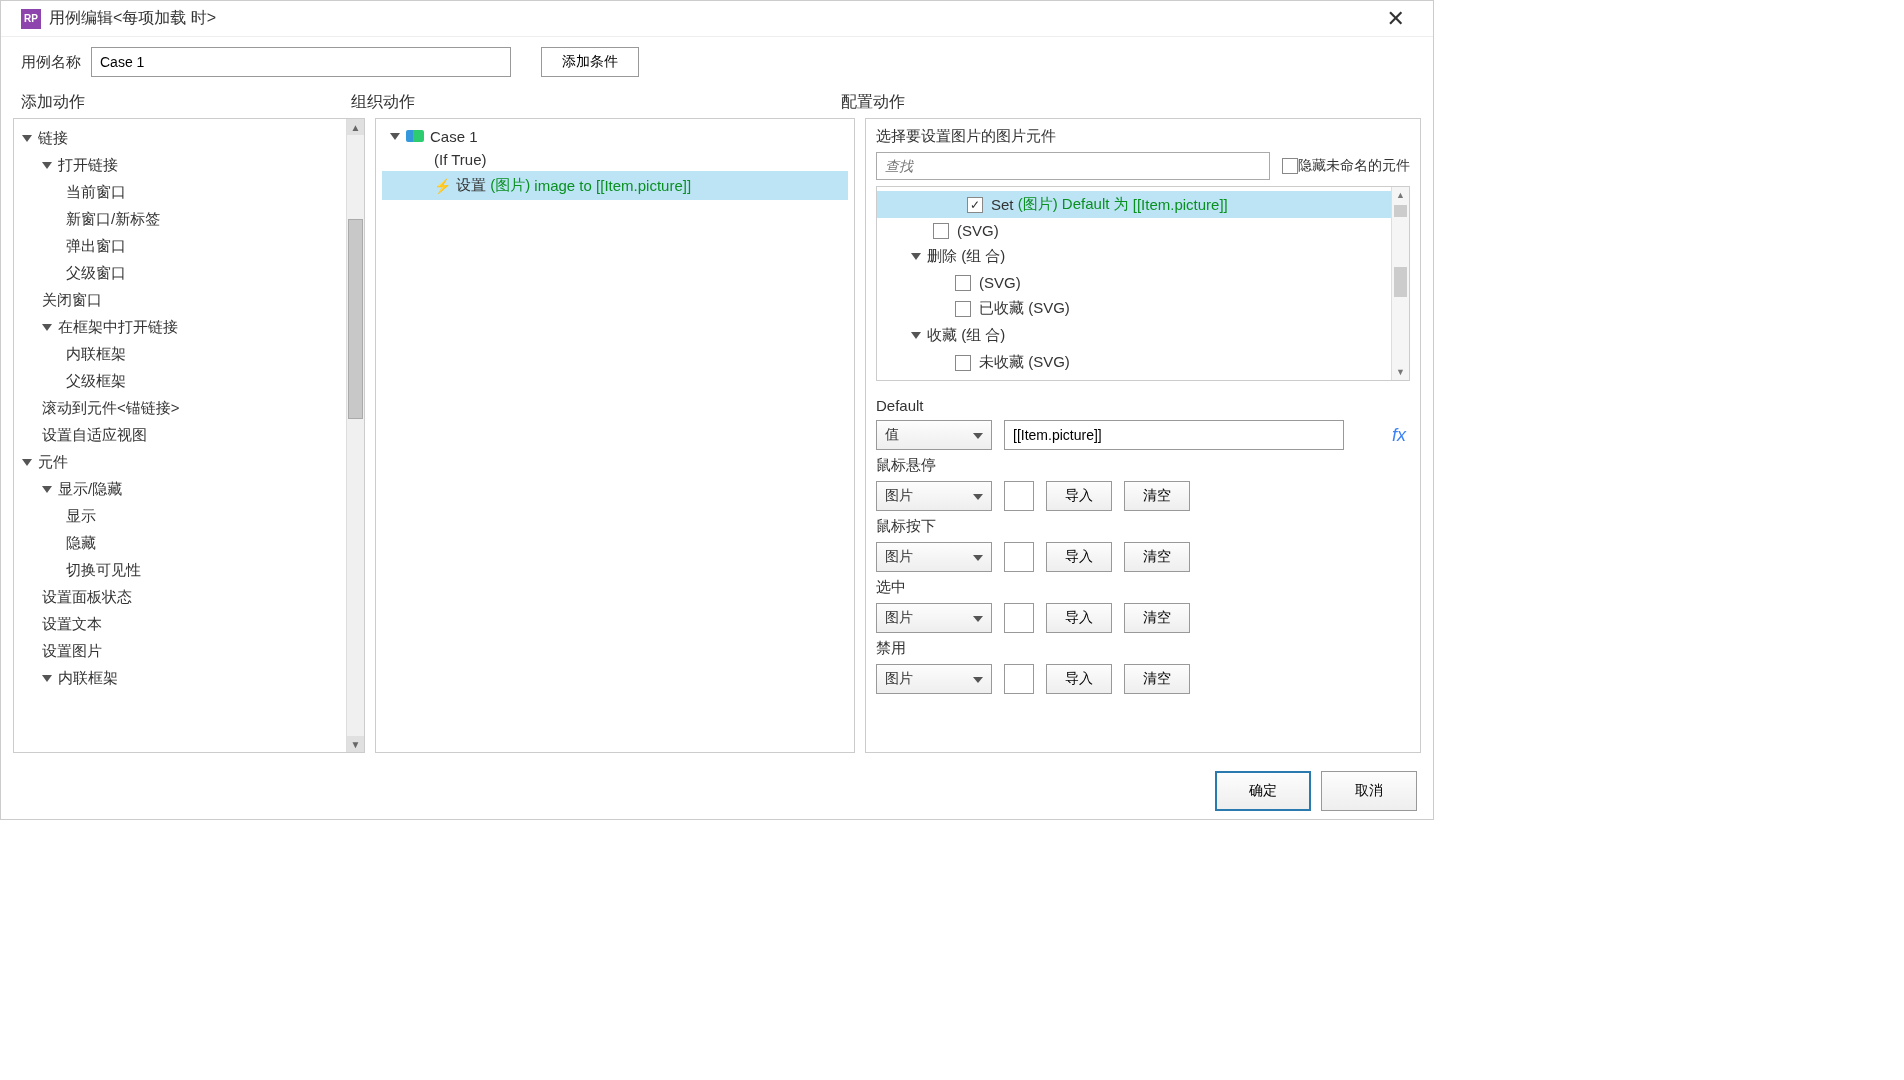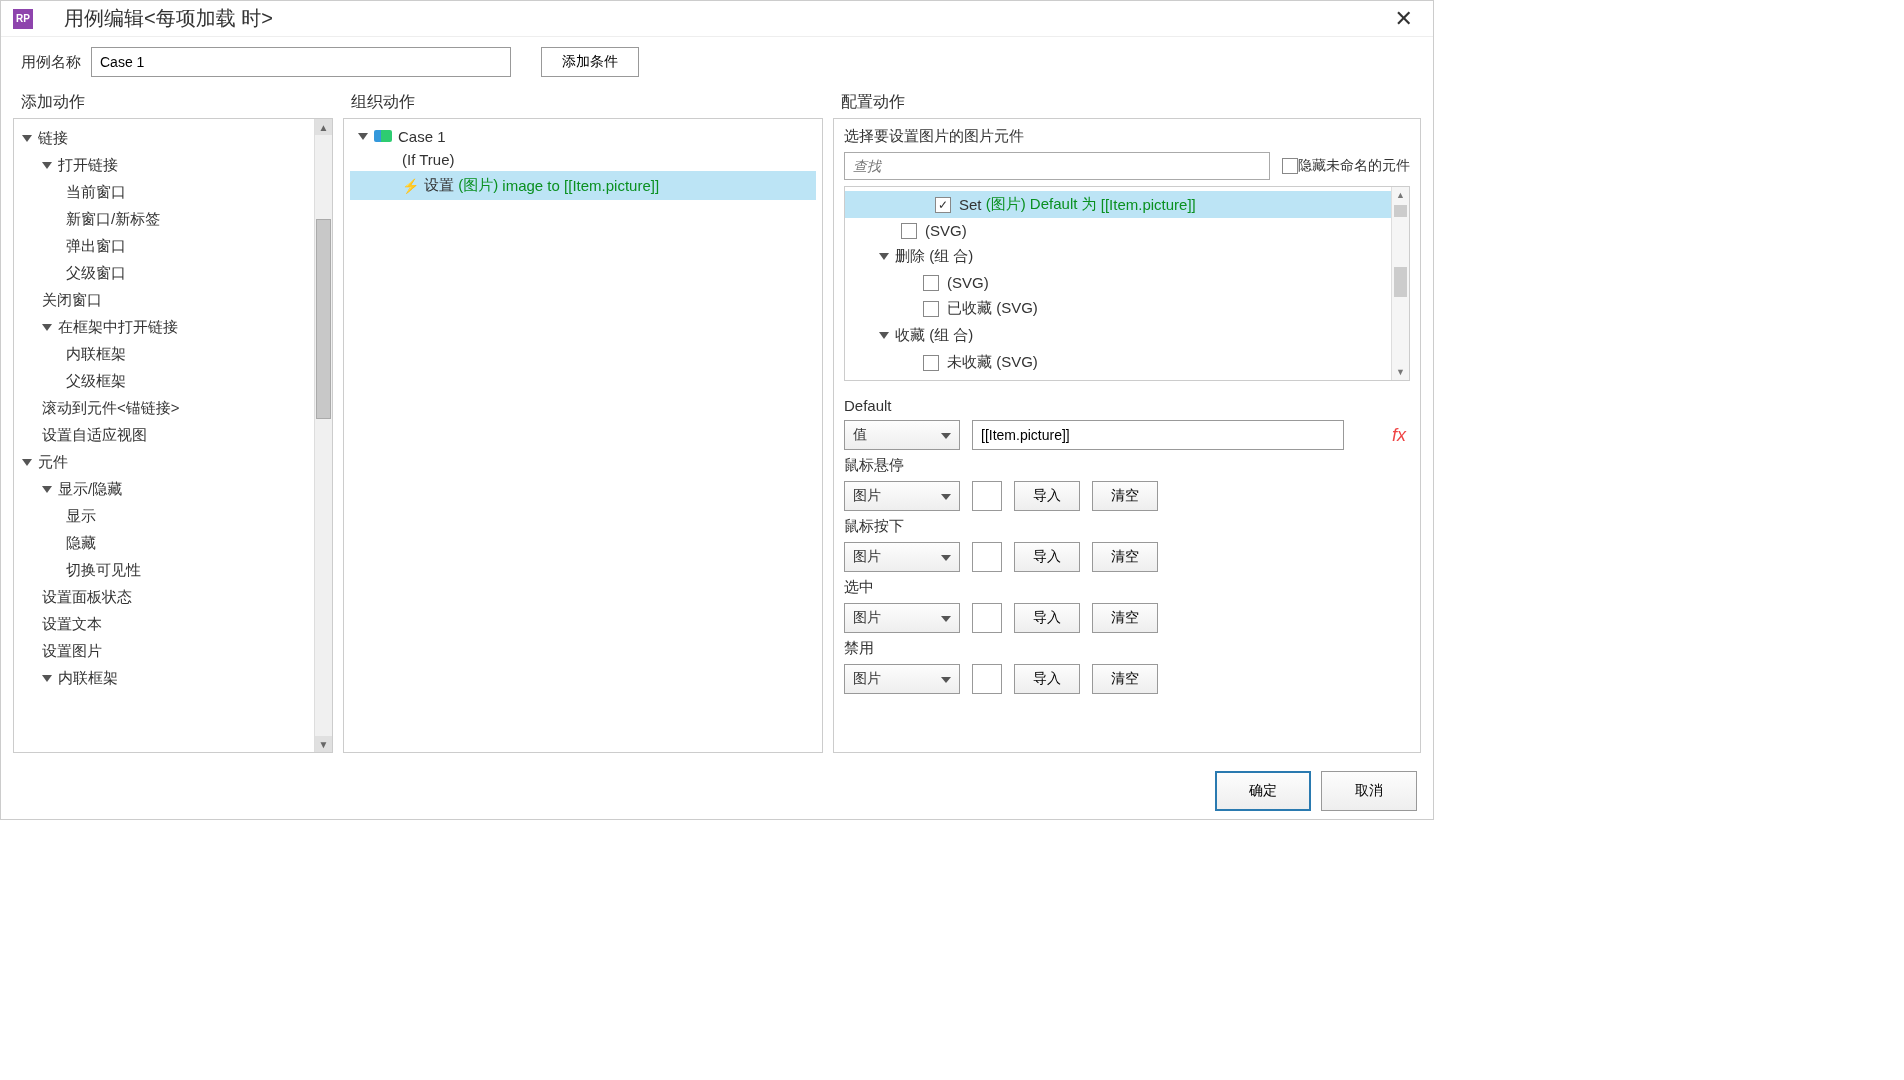--- a/index.html
+++ b/index.html
@@ -17,38 +17,37 @@
   height: 820px;
   border: 1px solid #ccc;
   background: #fff;
   display: flex;
   flex-direction: column;
   position: relative;
 }
 .title-bar {
   display: flex;
   align-items: center;
-  padding: 4px 12px;
+  padding: 4px 20px;
   border-bottom: 1px solid #eee;
   height: 36px;
-  gap: 23px;
 }
 .app-icon {
   width: 20px;
   height: 20px;
   background: #8e44ad;
   color: #fff;
   font-size: 10px;
   font-weight: bold;
   display: flex;
   align-items: center;
   justify-content: center;
   margin-right: 8px;
 }
-.title-text { font-size: 20px; }
+.title-text { font-size: 16px; }
 .close-btn {
   margin-left: auto;
   font-size: 22px;
   cursor: pointer;
   padding: 0 8px;
 }
 .name-row {
   display: flex;
   align-items: center;
   padding: 10px 20px;
@@ -87,21 +86,21 @@
   gap: 10px;
   flex: 1;
   min-height: 0;
 }
 .panel {
   border: 1px solid #ccc;
   background: #fff;
   overflow: hidden;
   position: relative;
 }
-.panel-add { width: 320px; display: flex; }
+.panel-add { width: 352px; display: flex; }
 .panel-org { width: 480px; }
 .panel-cfg { flex: 1; display: flex; flex-direction: column; padding: 6px 10px; }
 .tree-scroll {
   overflow-y: auto;
   padding: 6px 4px;
   flex: 1;
 }
 .scrollbar-mock {
   width: 18px;
   background: #f0f0f0;
@@ -283,21 +282,21 @@
 .long-input {
   flex: 1;
   height: 30px;
   border: 1px solid #999;
   padding: 0 8px;
   font-size: 14px;
 }
 .fx-btn {
   font-style: italic;
   font-size: 18px;
-  color: #ef4444;
+  color: #3b82f6;
   cursor: pointer;
   padding: 0 4px;
   margin-left: 32px;
 }
 .small-box {
   width: 30px;
   height: 30px;
   border: 1px solid #999;
   background: #fff;
 }

